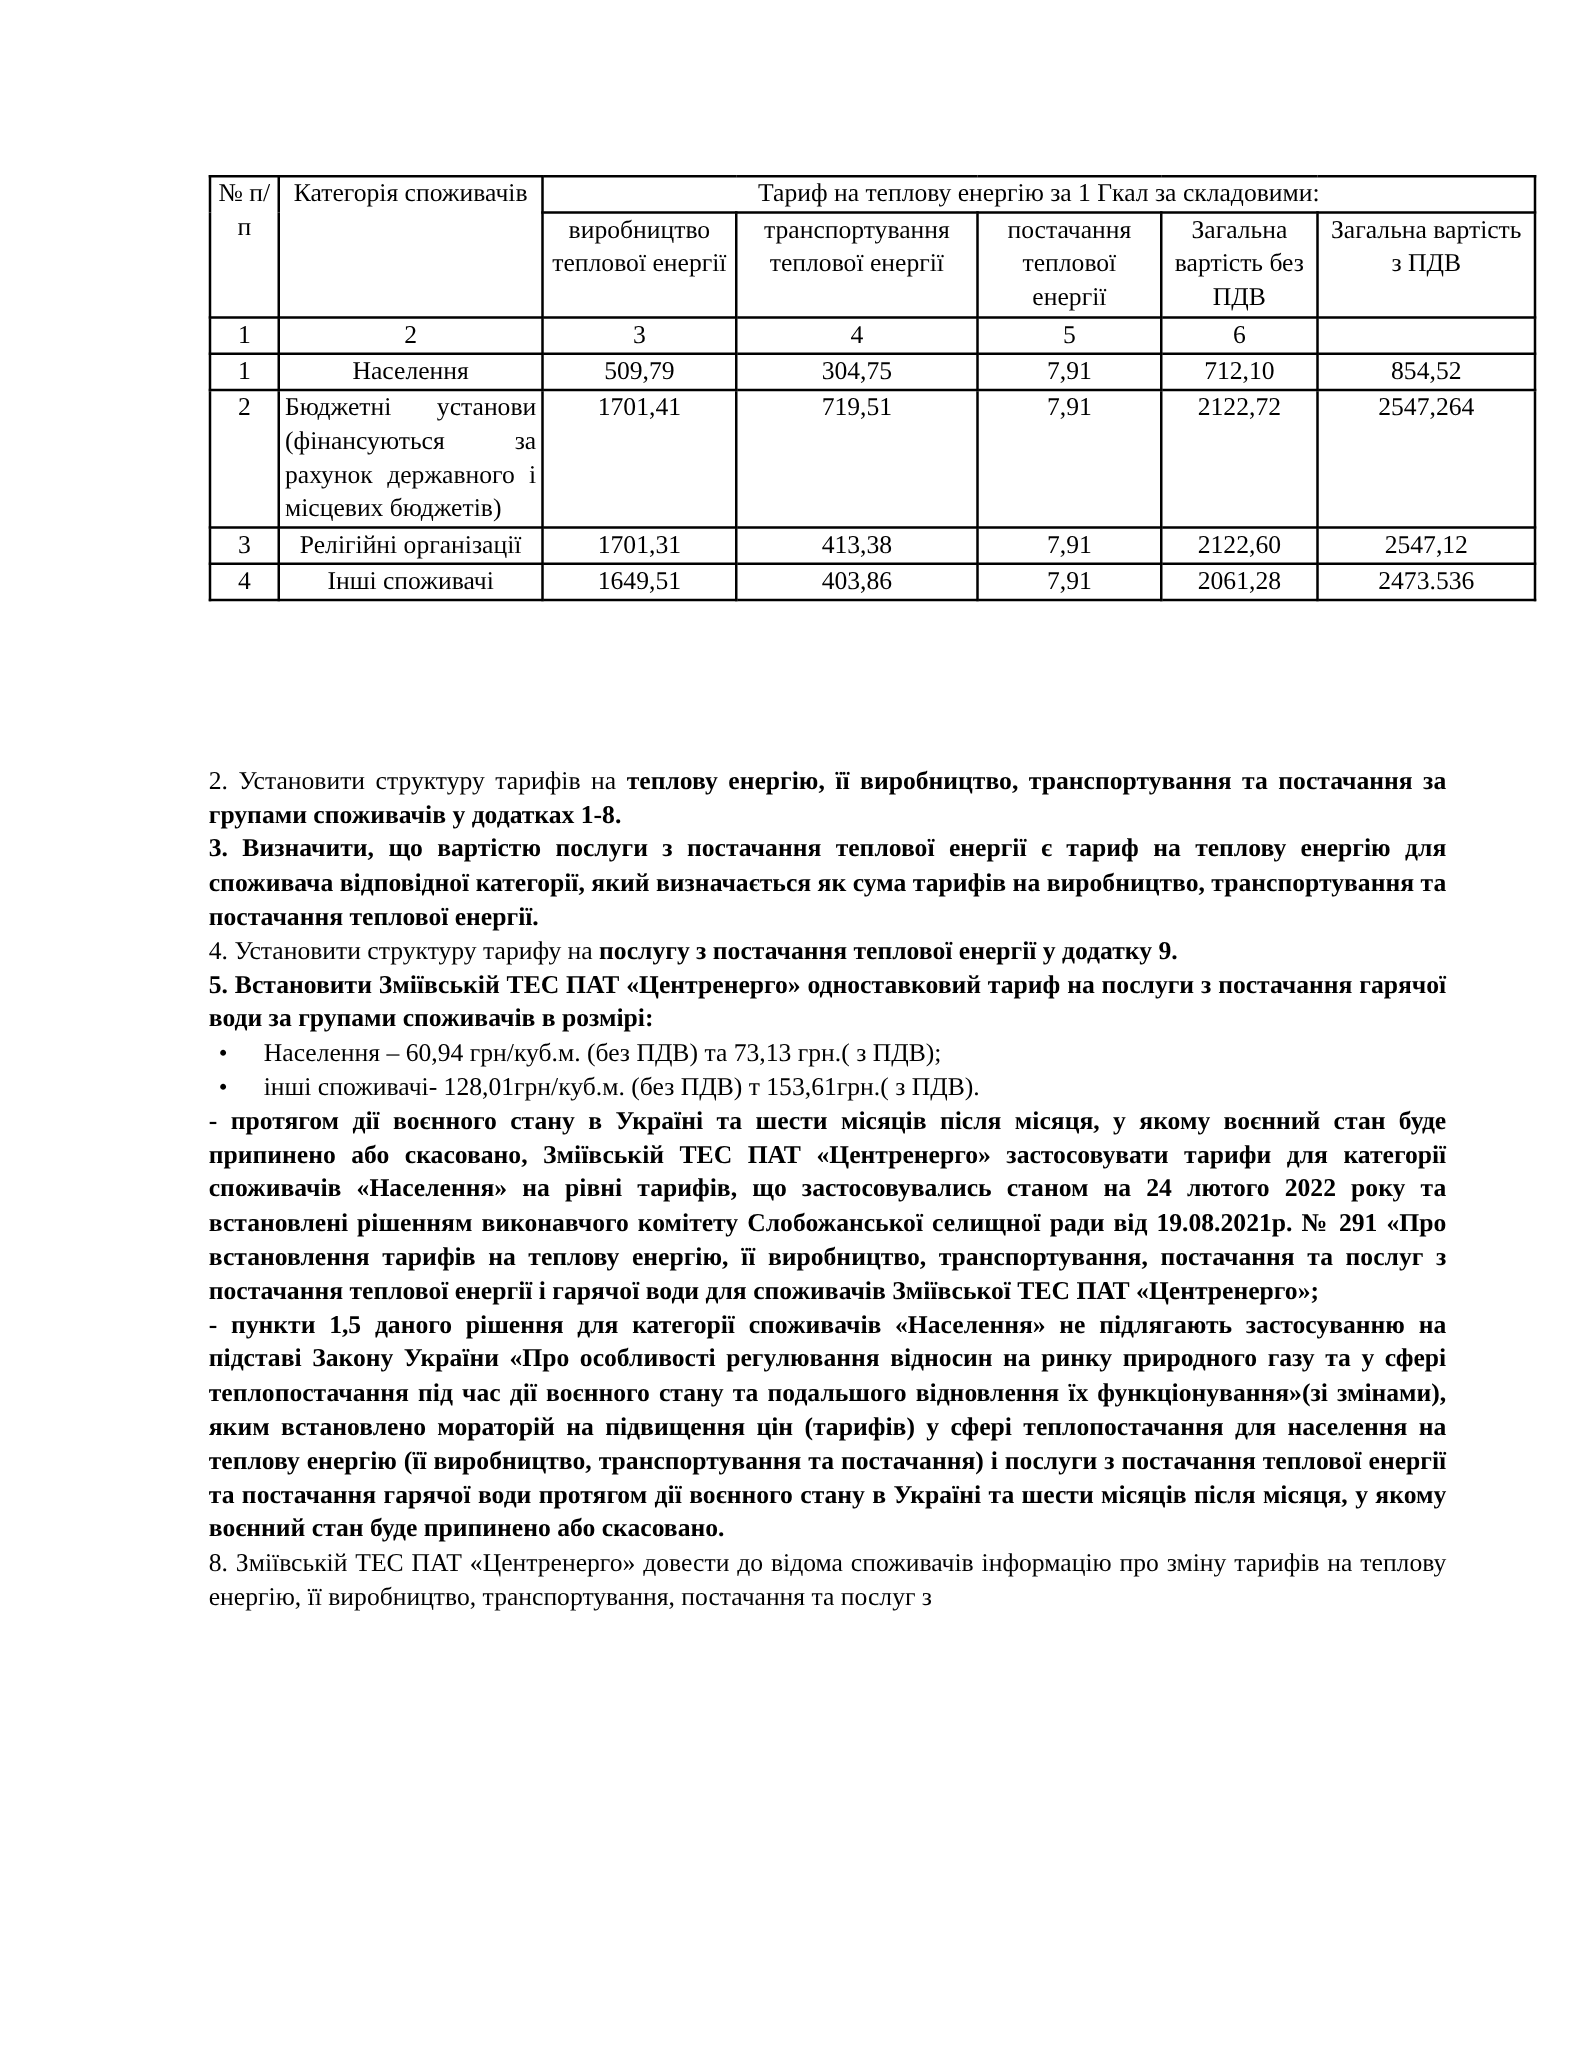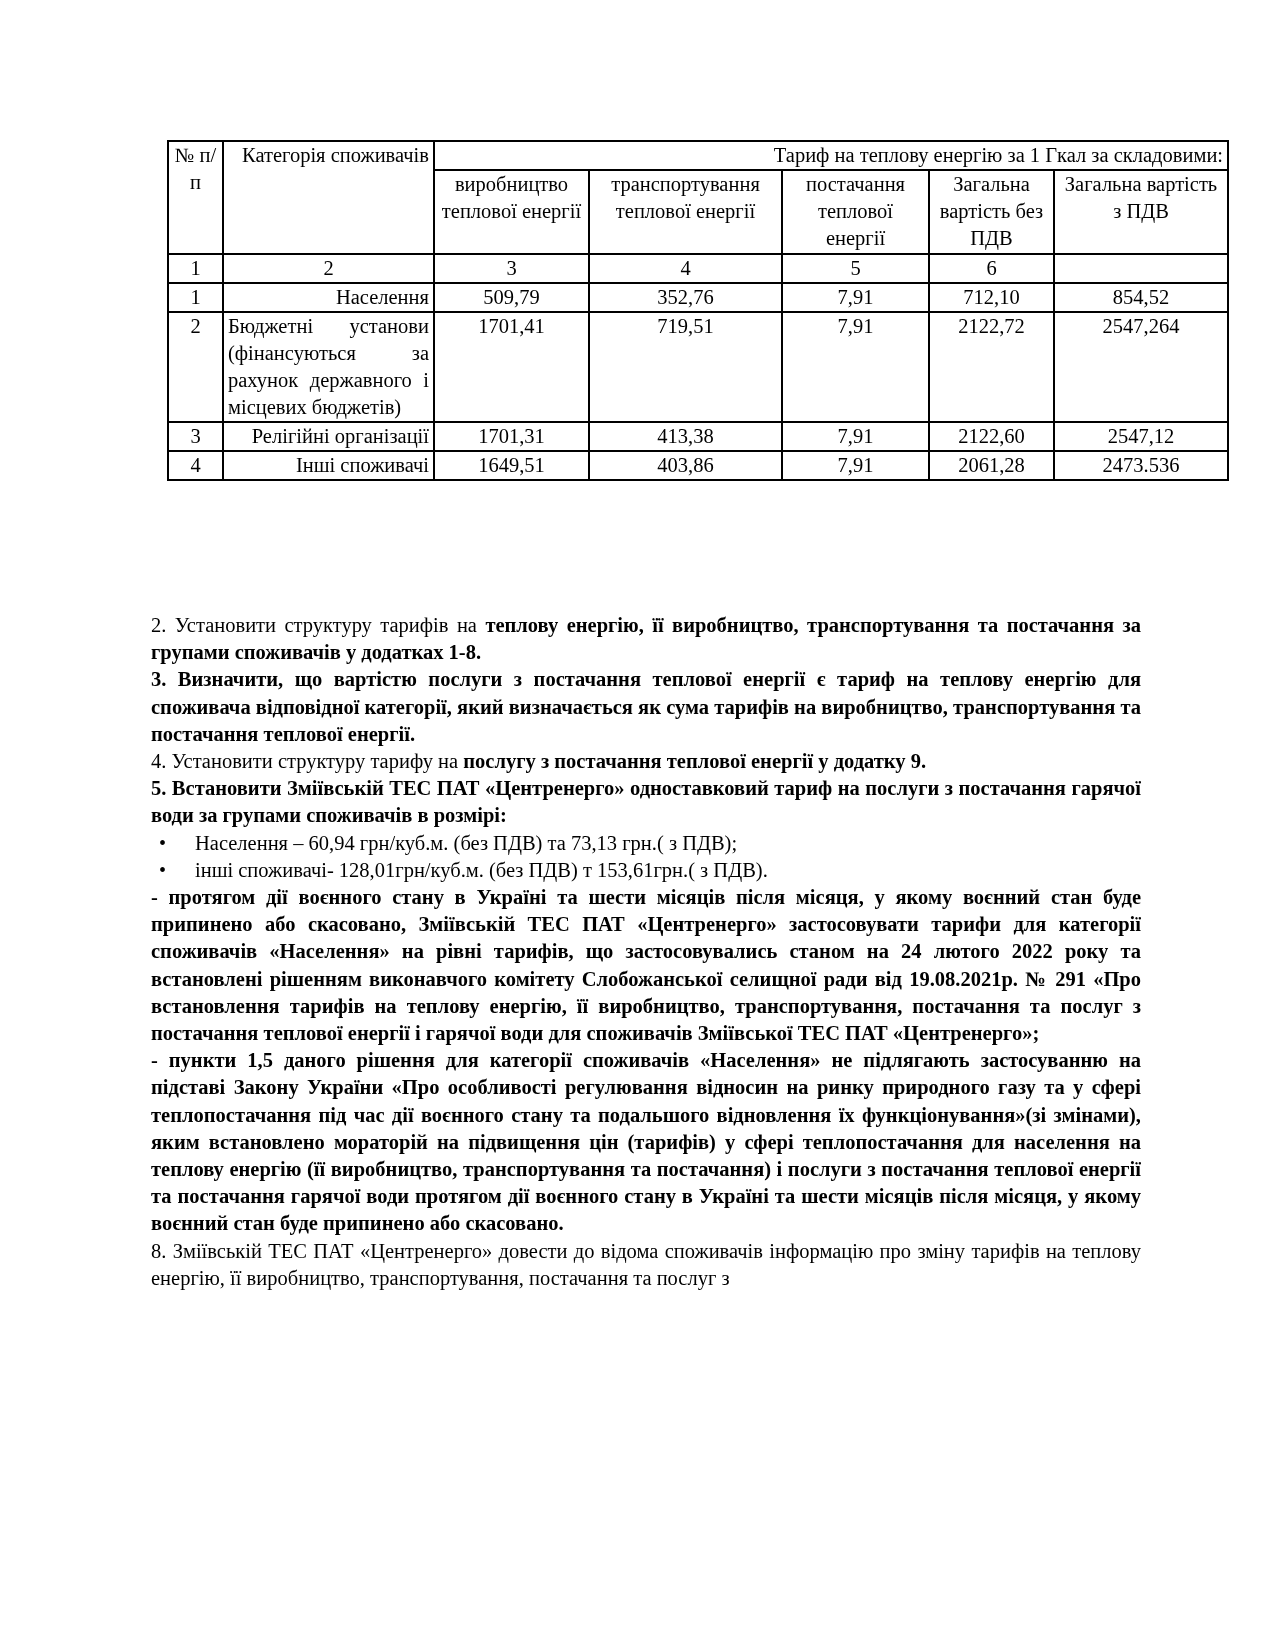--- a/index.html
+++ b/index.html
@@ -10,24 +10,24 @@
   }
   .page { position: absolute; left: 167px; top: 140px; width: 1020px; }
   table.tariff {
     border-collapse: collapse; width: 1060px; table-layout: fixed;
     font-size: 20.5px; line-height: 27px;
   }
   table.tariff td {
     border: 2px solid #000; vertical-align: top; padding: 0 4px;
   }
   .c { text-align: center; }
-  .l { text-align: right; }
+  .l { text-align: center; }
   .hdr-top { height: 27px; }
   .body-text {
-    position: absolute; left: 151px; top: 612px; width: 990px;
+    position: absolute; left: 167px; top: 612px; width: 990px;
     font-size: 20.5px; line-height: 27.2px; text-align: justify;
   }
   .body-text p { margin: 0; }
   .b { font-weight: bold; }
   ul.bul { margin: 0; padding: 0 0 0 44px; list-style: none; }
   ul.bul li { position: relative; }
   ul.bul li::before {
     content: "\2022"; position: absolute; left: -36px; top: 0; font-size: 20px;
   }
 </style>
@@ -64,21 +64,21 @@
       <td class="c">3</td>
       <td class="c">4</td>
       <td class="c">5</td>
       <td class="c">6</td>
       <td class="c"></td>
     </tr>
     <tr>
       <td class="c">1</td>
       <td class="l">Населення</td>
       <td class="c">509,79</td>
-      <td class="c">352,76</td>
+      <td class="c">304,75</td>
       <td class="c">7,91</td>
       <td class="c">712,10</td>
       <td class="c">854,52</td>
     </tr>
     <tr>
       <td class="c">2</td>
       <td class="l" style="text-align:justify">Бюджетні установи (фінансуються за рахунок державного і місцевих бюджетів)</td>
       <td class="c">1701,41</td>
       <td class="c">719,51</td>
       <td class="c">7,91</td>

